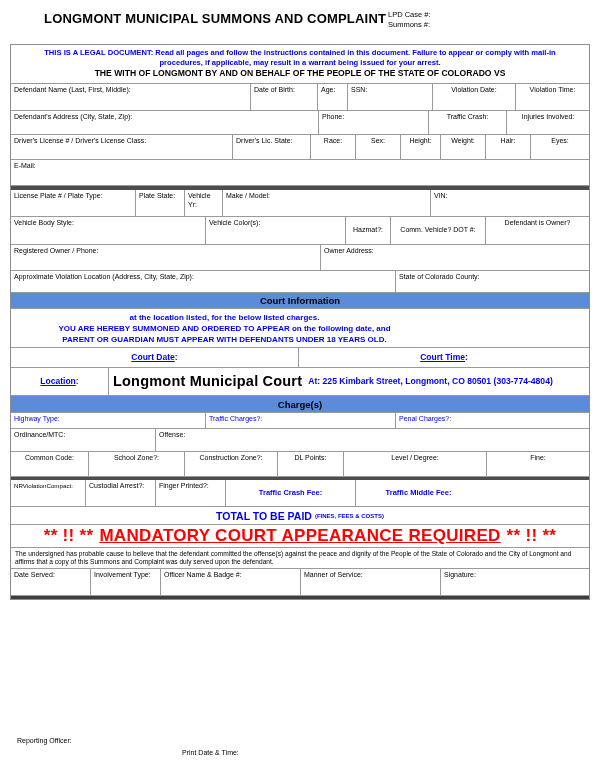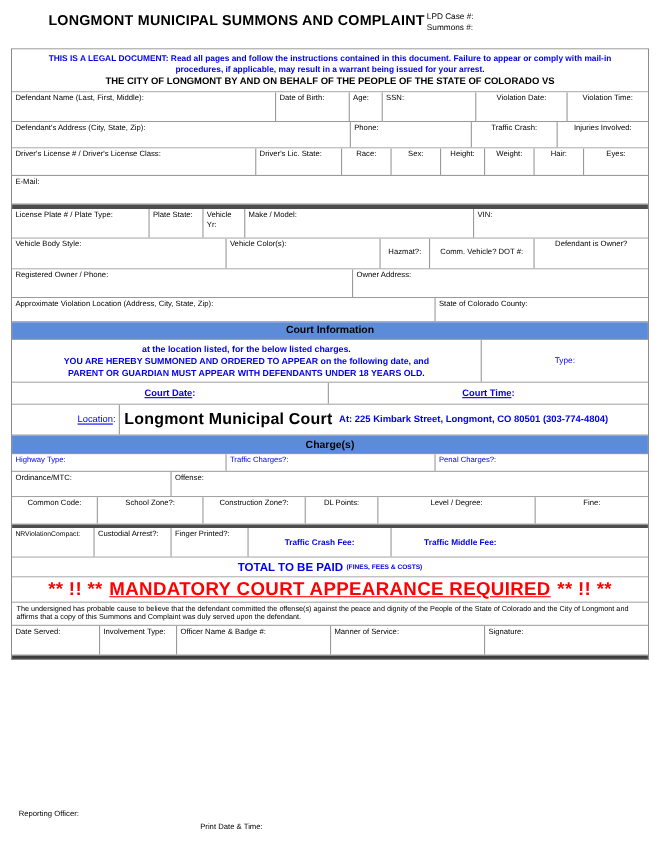--- a/index.html
+++ b/index.html
@@ -24,22 +24,22 @@
   .bar{background:#5b8bd9;color:#000;font-weight:bold;font-size:9.5px;
        display:flex;align-items:center;justify-content:center;}
   .legalbox{display:block;text-align:center;padding:3px 26px 2px;}
   .legal-blue{color:#0000ee;font-weight:bold;font-size:7.6px;line-height:9.5px;}
   .legal-black{font-weight:bold;font-size:8.6px;margin-top:2px;}
   .summons-text{color:#0000ee;font-weight:bold;font-size:8px;line-height:11px;text-align:center;
                 display:flex;flex-direction:column;justify-content:center;}
   .u{text-decoration:underline;}
   .courtdt{display:flex;align-items:center;justify-content:center;
            color:#0000ee;font-weight:bold;font-size:8.5px;}
-  .loc-label{display:flex;align-items:center;justify-content:flex-end;
-             color:#0000ee;font-weight:normal;font-size:8.5px;}
+  .loc-label{display:flex;align-items:center;justify-content:center;
+             color:#0000ee;font-weight:bold;font-size:8.5px;}
   .loc-content{display:flex;align-items:center;gap:6px;padding:2px 4px;}
   .loc-name{font-size:14.5px;font-weight:bold;white-space:nowrap;letter-spacing:.2px;}
   .loc-addr{font-size:8.6px;font-weight:bold;color:#0000ee;white-space:nowrap;}
   .total-row{display:flex;align-items:center;justify-content:center;gap:3px;}
   .total-main{color:#0000ee;font-weight:bold;font-size:10.5px;}
   .total-sub{color:#0000ee;font-weight:bold;font-size:6px;}
   .redrow{display:flex;align-items:center;justify-content:center;gap:6px;
           color:#ff0000;font-weight:bold;font-size:17px;letter-spacing:.3px;}
   .cert{font-size:6.6px;line-height:8px;padding:2px 4px;}
   .botbar{height:3px;background:#3d3d3d;}
@@ -56,21 +56,21 @@
   <div class="case-block">
     <div>LPD Case #:</div>
     <div>Summons #:</div>
   </div>
 
   <div class="formtable">
 
     <div class="row" style="height:38px">
       <div class="cell legalbox" style="width:578px">
         <div class="legal-blue">THIS IS A LEGAL DOCUMENT: Read all pages and follow the instructions contained in this document. Failure to appear or comply with mail-in procedures, if applicable, may result in a warrant being issued for your arrest.</div>
-        <div class="legal-black">THE CITY OF LONGMONT BY AND ON BEHALF OF THE PEOPLE OF THE STATE OF COLORADO VS</div>
+        <div class="legal-black">THE WITH OF LONGMONT BY AND ON BEHALF OF THE PEOPLE OF THE STATE OF COLORADO VS</div>
       </div>
     </div>
 
     <div class="row" style="height:26px">
       <div class="cell" style="width:240px">Defendant Name (Last, First, Middle):</div>
       <div class="cell" style="width:67px">Date of Birth:</div>
       <div class="cell" style="width:30px">Age:</div>
       <div class="cell" style="width:85px">SSN:</div>
       <div class="cell c" style="width:83px">Violation Date:</div>
       <div class="cell c" style="width:73px">Violation Time:</div>
@@ -129,21 +129,20 @@
     <div class="row bar" style="height:15px">
       <span>Court Information</span>
     </div>
 
     <div class="row" style="height:38px">
       <div class="cell summons-text" style="width:427px">
         <div>at the location listed, for the below listed charges.</div>
         <div>YOU ARE HEREBY SUMMONED AND ORDERED TO APPEAR on the following date, and</div>
         <div>PARENT OR GUARDIAN MUST APPEAR WITH DEFENDANTS UNDER 18 YEARS OLD.</div>
       </div>
-      <div class="cell vm blue" style="width:151px;font-size:7.5px">Type:</div>
     </div>
 
     <div class="row" style="height:19px">
       <div class="cell courtdt" style="width:288px">
         <span class="u">Court Date</span>
           <span>:</span>
       </div>
       <div class="cell courtdt" style="width:290px">
         <span class="u">Court Time</span>
           <span>:</span>

